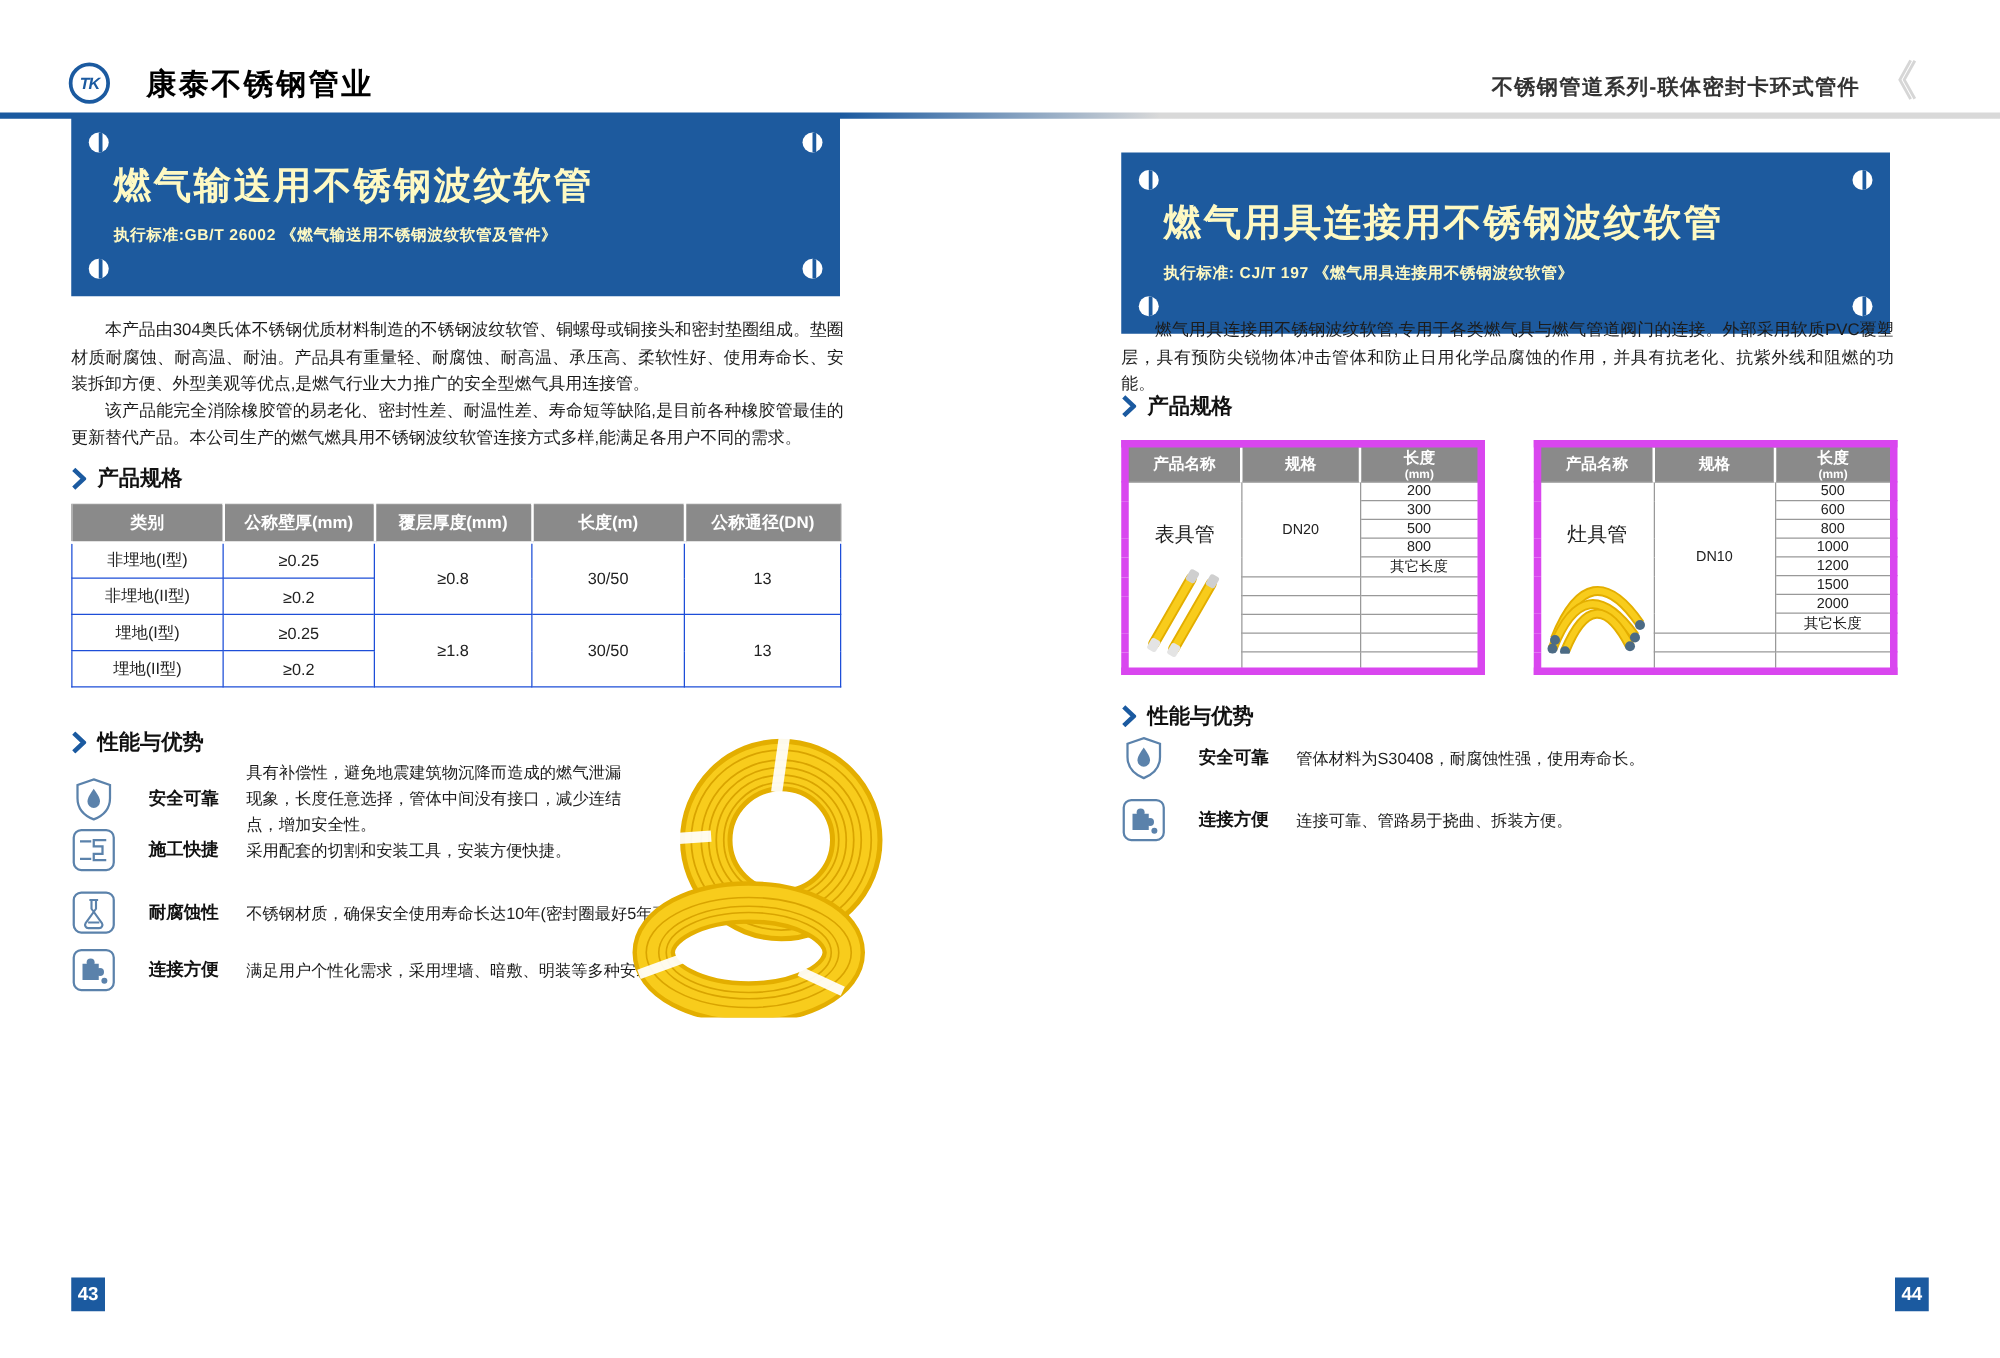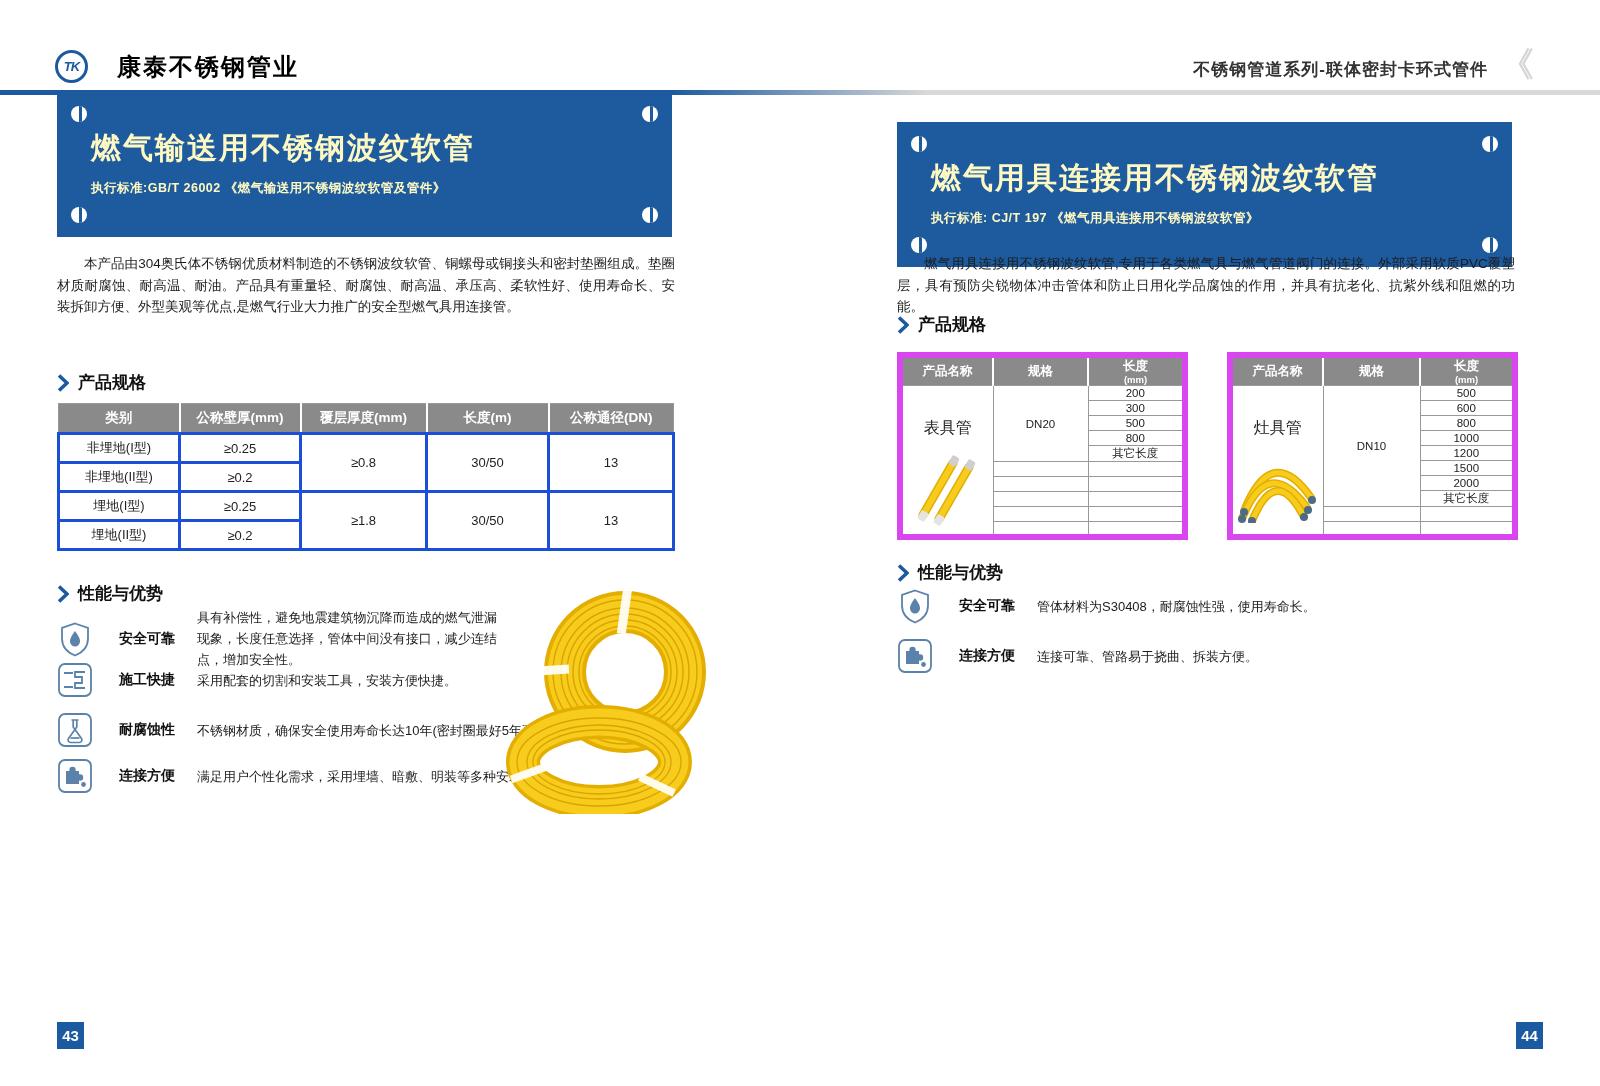--- a/index.html
+++ b/index.html
@@ -38,21 +38,21 @@
   .sec-h { position:absolute; display:flex; align-items:center; gap:9px; font-size:17px; font-weight:bold; color:#111; }
   .sec-h svg { display:block; }
 
   
   table { border-collapse:collapse; table-layout:fixed; }
   .spec-table { position:absolute; left:57px; top:403px; width:615px; font-size:13px; color:#222;
                 text-align:center; border:1px solid #999; }
   .spec-table th { background:#8a8a8a; color:#fff; font-size:13.5px; font-weight:bold; height:30px;
                    border-left:2px solid #fff; border-bottom:2px solid #fff; }
   .spec-table th:first-child { border-left:1px solid #999; }
-  .spec-table td { border:3px solid #1d4ed8; height:29px;margin-top:20px; }
+  .spec-table td { border:1px solid #1d4ed8; height:29px;margin-top:20px; }
 
   
   .mini-table { position:absolute; top:352px; width:285px; font-size:11.5px; color:#222; text-align:center;
                 border:6px solid #d946ef; }
   .mini-a { left:897px; } .mini-b { left:1227px; }
   .mini-table th { background:#8a8a8a; color:#fff; font-weight:bold; height:30px; font-size:12.5px;
                    border-left:2px solid #fff; }
   .mini-table th:first-child { border-left:1px solid #999; }
   .mini-table th .sub { display:block; font-size:9.5px; font-weight:bold; margin-top:-1px; }
   .mini-table td { border:1px solid #999; height:15px; }
@@ -88,20 +88,21 @@
     <span class="dot tl"></span>
     <span class="dot tr"></span>
     <span class="dot bl"></span>
     <span class="dot br"></span>
     <h1>燃气输送用不锈钢波纹软管</h1>
     <div class="std">执行标准:GB/T 26002 《燃气输送用不锈钢波纹软管及管件》</div>
   </div>
 
   <div class="intro intro-l">
     <p>本产品由304奥氏体不锈钢优质材料制造的不锈钢波纹软管、铜螺母或铜接头和密封垫圈组成。垫圈材质耐腐蚀、耐高温、耐油。产品具有重量轻、耐腐蚀、耐高温、承压高、柔软性好、使用寿命长、安装拆卸方便、外型美观等优点,是燃气行业大力推广的安全型燃气具用连接管。</p>
+    <p>该产品能完全消除橡胶管的易老化、密封性差、耐温性差、寿命短等缺陷,是目前各种橡胶管最佳的更新替代产品。本公司生产的燃气燃具用不锈钢波纹软管连接方式多样,能满足各用户不同的需求。</p>
   </div>
 
   <div class="sec-h" style="left:57px; top:371px;">
     <svg width="12" height="18" viewBox="0 0 12 18">
       <polyline points="2,1.5 10,9 2,16.5" fill="none" stroke="#1b5aa0" stroke-width="3.6"></polyline>
     </svg>
     <span>产品规格</span>
   </div>
 
   <table class="spec-table">

